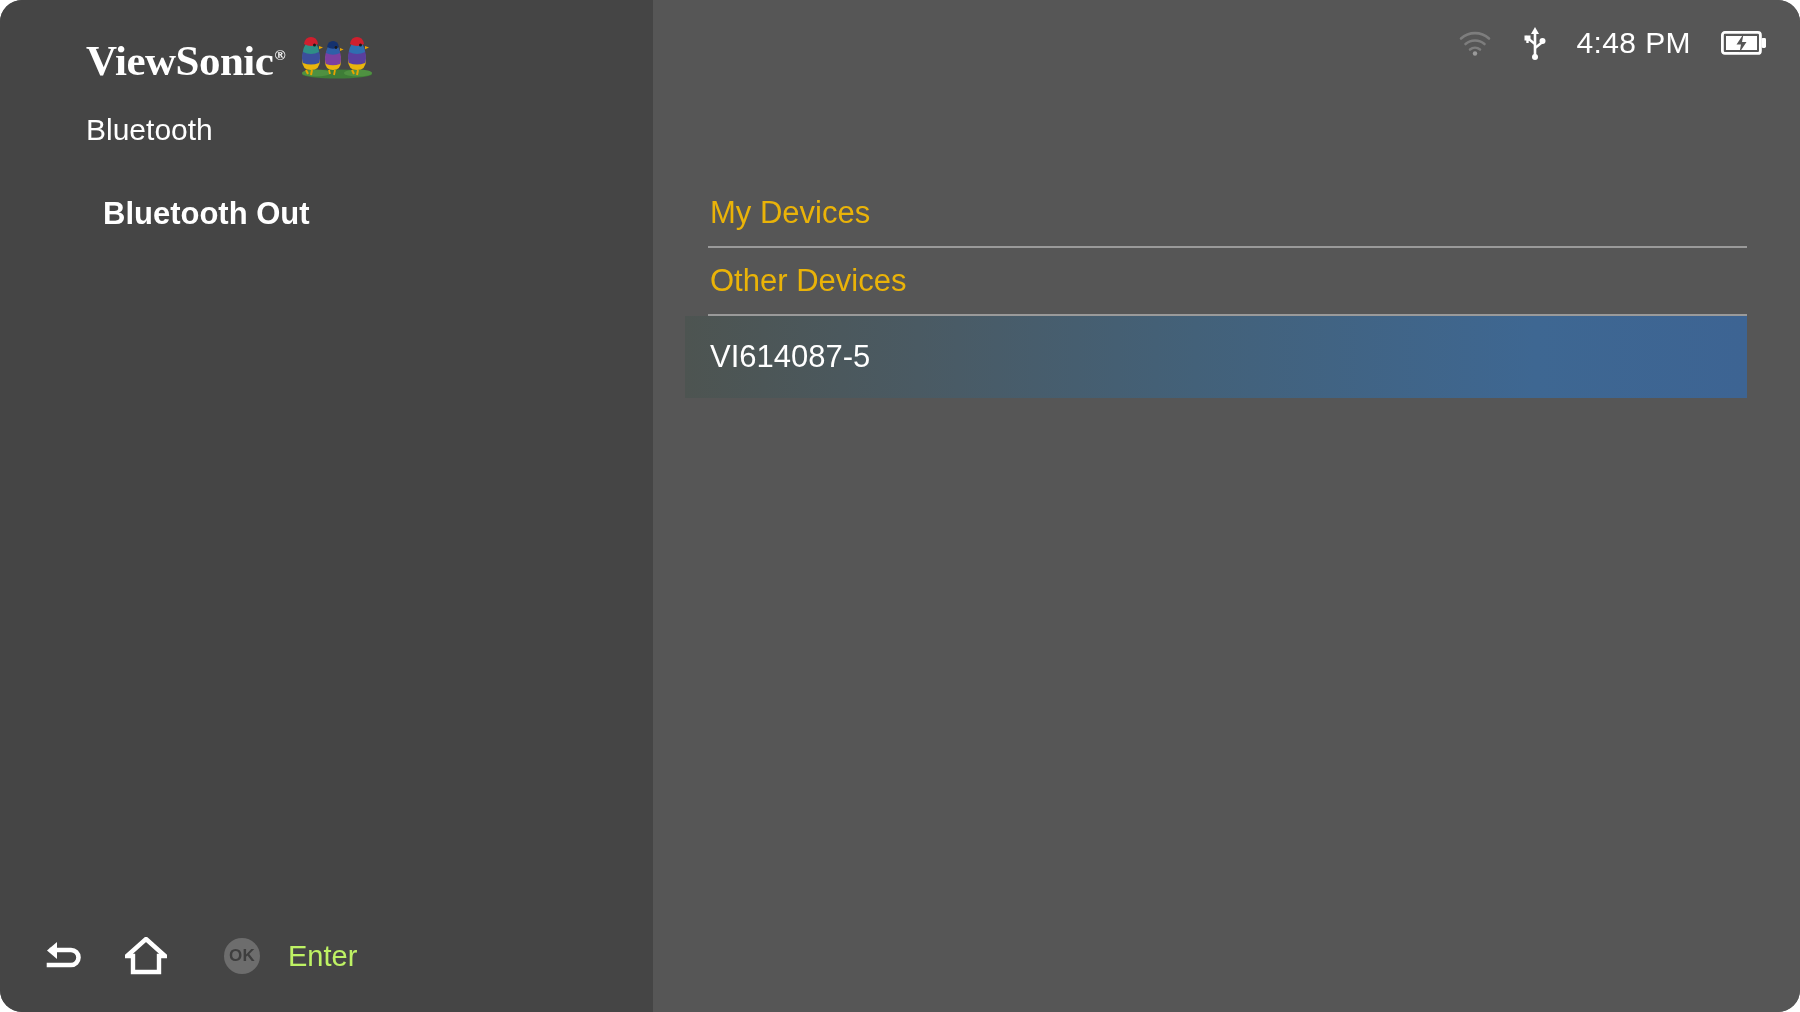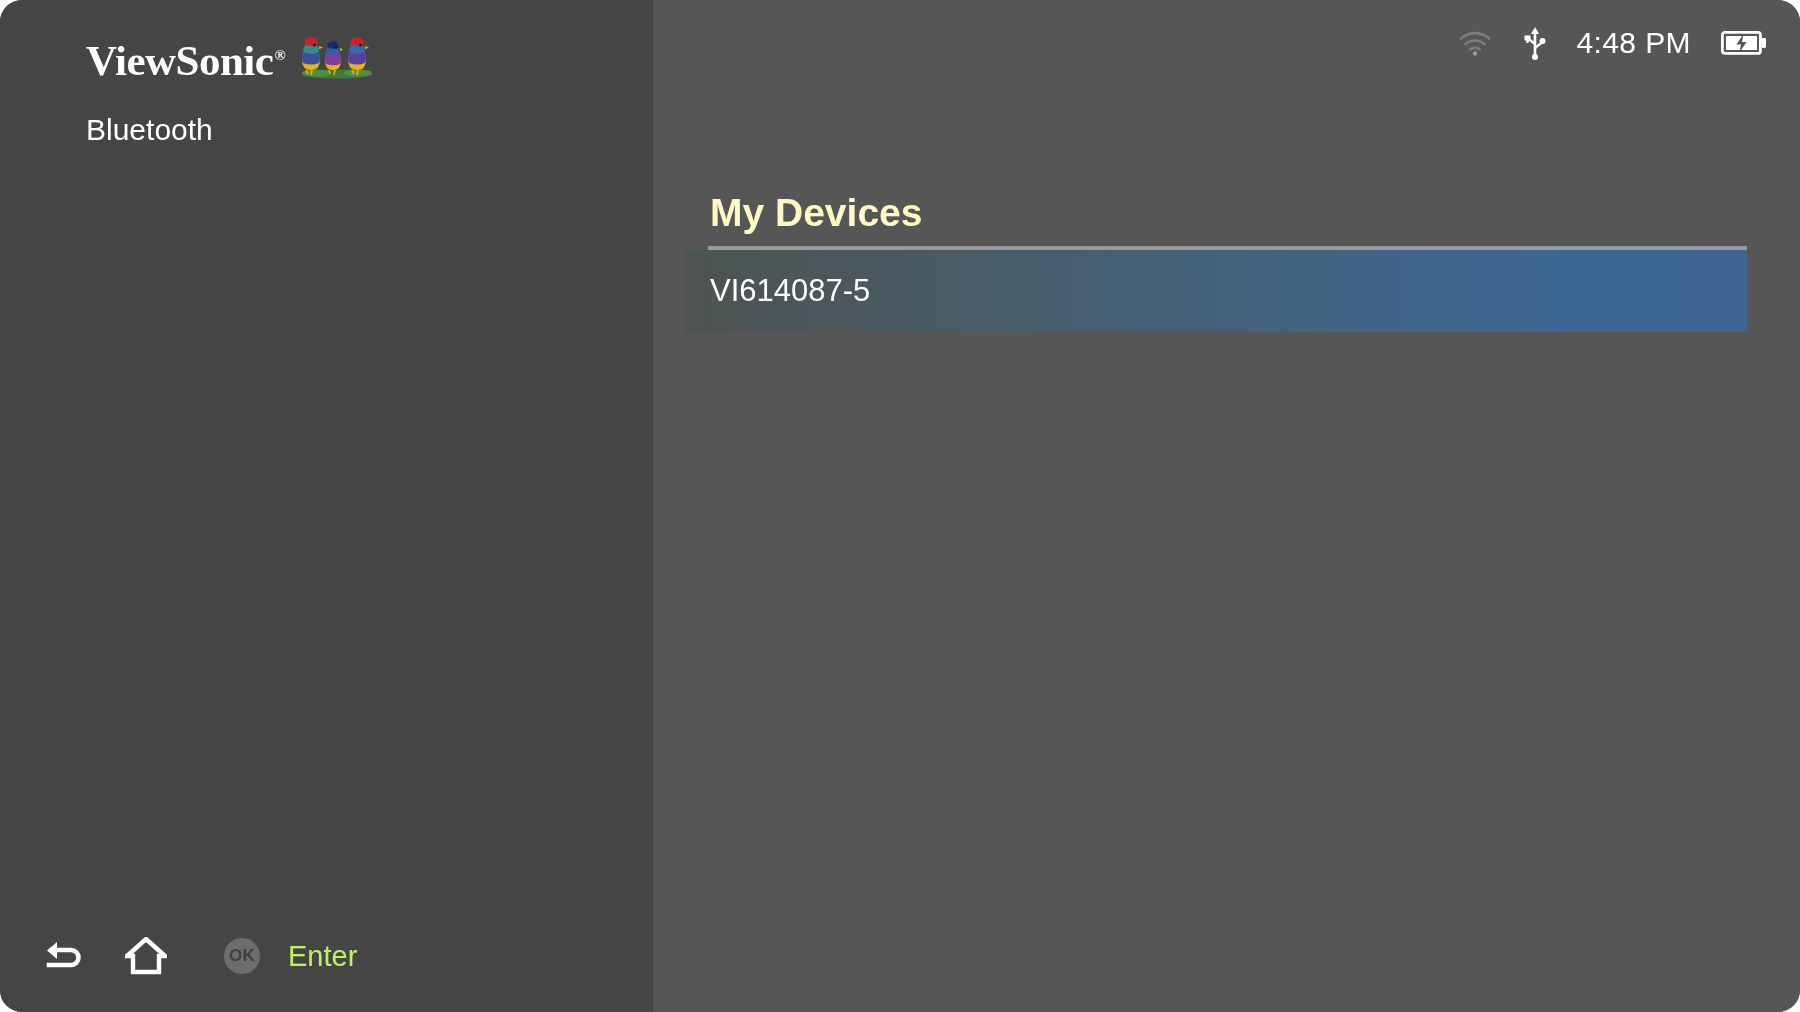--- a/index.html
+++ b/index.html
@@ -159,24 +159,23 @@
   }
 
   .list-section {
     position: relative;
   }
   .section-head {
     height: 66px;
     display: flex;
     align-items: center;
     padding-left: 25px;
-    font-size: 39px;
-    color: #fef9c3;
+    font-size: 31px;
+    color: #eab308;
     box-sizing: border-box;
-    font-weight: bold;
   }
   .divider {
     height: 2px;
     background: #9a9a9a;
     margin-left: 23px;
     margin-right: 15px;
   }
 
   .device-row {
     height: 82px;
@@ -253,20 +252,21 @@
           <path d="M50 24 q0 -13 9 -13 q9 0 9 13 q0 3 -1 5 q-8 3 -16 0 q-1 -2 -1 -5Z" fill="#5a3f9e"></path>
           <path d="M51 18 q1 -10 8 -10 q7 0 8 10 q-8 4 -16 0Z" fill="#2f6fb0"></path>
           <path d="M52 10 q1 -7 7 -7 q6 0 7 7 q-7 4 -14 0Z" fill="#cf1f2e"></path>
           <circle cx="62.5" cy="11" r="1.5" fill="#1a1a1a"></circle>
           <path d="M67 12 l4 1.6 l-4 1.6Z" fill="#e8a400"></path>
         </g>
       </svg>
     </div>
 
     <div class="side-title">Bluetooth</div>
+    <div class="side-sub">Bluetooth Out</div>
 
     <div id="keyhints">
       <div class="hint-icon back">
         <svg width="40" height="34" viewBox="0 0 40 34">
           <path d="M8 11 H27 a7.5 7.5 0 0 1 0 15 H5" fill="none" stroke="#ffffff" stroke-width="4.6" stroke-linecap="square"></path>
           <path d="M13 3 L3 11.5 L13 20Z" fill="#ffffff"></path>
         </svg>
       </div>
 
       <div class="hint-icon home">
@@ -319,20 +319,21 @@
     </div>
 
     <div id="devicelist">
 
       <div class="list-section">
         <div class="section-head">My Devices</div>
         <div class="divider"></div>
       </div>
 
       <div class="list-section">
+        <div class="section-head">Other Devices</div>
         <div class="divider"></div>
         <div class="device-row selected">VI614087-5</div>
       </div>
 
     </div>
 
   </div>
 </div>
 
 </body></html>

